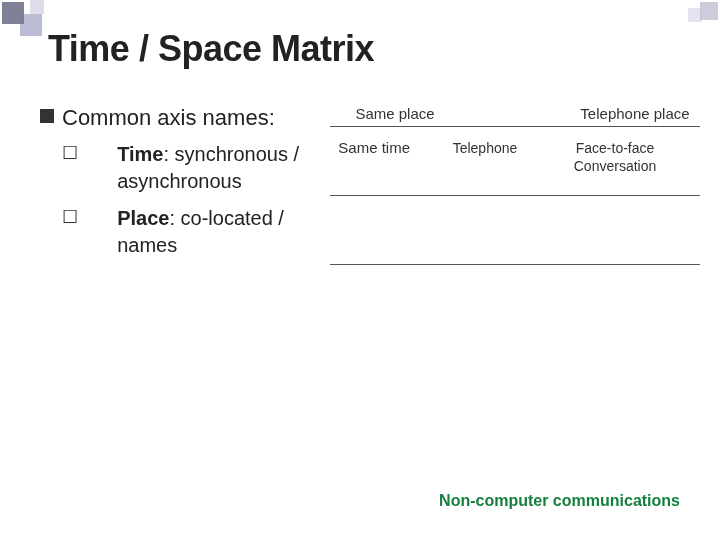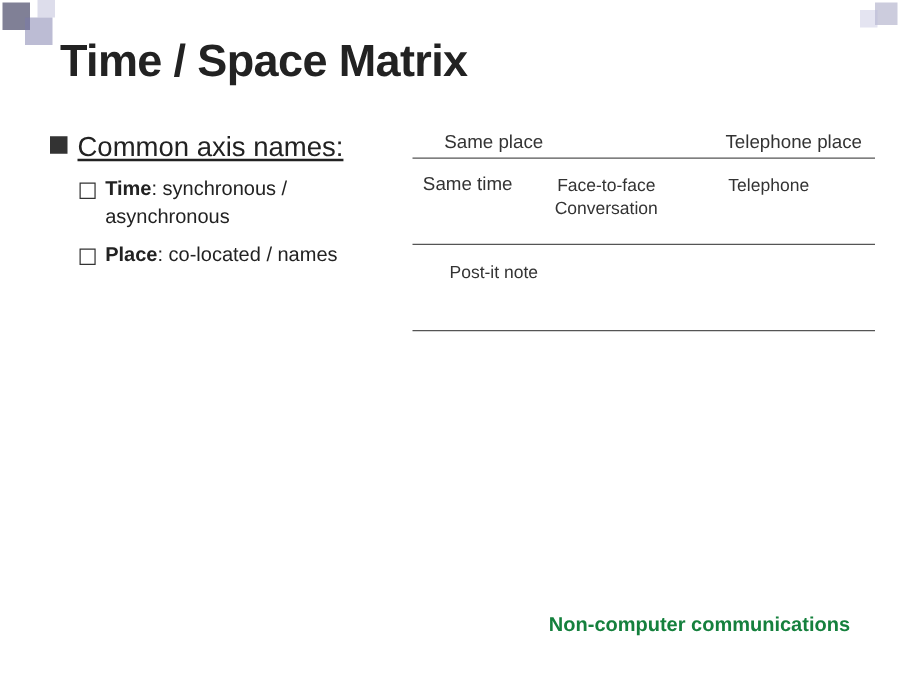--- a/index.html
+++ b/index.html
@@ -97,21 +97,20 @@
       height: 14px;
       background: #333;
       margin-right: 8px;
       margin-top: 4px;
       flex-shrink: 0;
     }
 
     .bullet-main-text {
       font-size: 22px;
       color: #222;
-      text-decoration: underline;
     }
 
     .sub-bullets {
       margin-left: 22px;
       margin-top: 8px;
     }
 
     .sub-bullet {
       display: flex;
       align-items: flex-start;
@@ -119,23 +118,24 @@
     }
 
     .sub-bullet-icon {
       font-size: 18px;
       margin-right: 6px;
       color: #333;
       margin-top: 1px;
     }
 
     .sub-bullet-text {
-      font-size: 16px;
+      font-size: 20px;
       color: #222;
       line-height: 1.35;
+      margin-left: 33px;
     }
 
     .sub-bullet-text strong {
       font-weight: bold;
     }
 
     
     .matrix-area {
       position: absolute;
       top: 105px;
@@ -246,24 +246,23 @@
 <div class="matrix-area">
 
   <div class="matrix-header">
     <div class="matrix-header-cell same-place">Same place</div>
     <div class="matrix-header-cell different-place">Telephone place</div>
   </div>
   <hr class="matrix-hline">
 
   <div class="matrix-row">
     <div class="matrix-row-label">Same time</div>
+    <div class="matrix-cell">Telephone</div>
     <div class="matrix-cell">Face-to-face Conversation</div>
-    <div class="matrix-cell">Telephone</div>
   </div>
   <hr class="matrix-hline">
 
   <div class="matrix-row">
-    <div class="matrix-cell">Post-it note</div>
   </div>
   <hr class="matrix-hline">
 </div>
 
 <div class="footer-text">Non-computer communications</div>
 
 </body></html>

